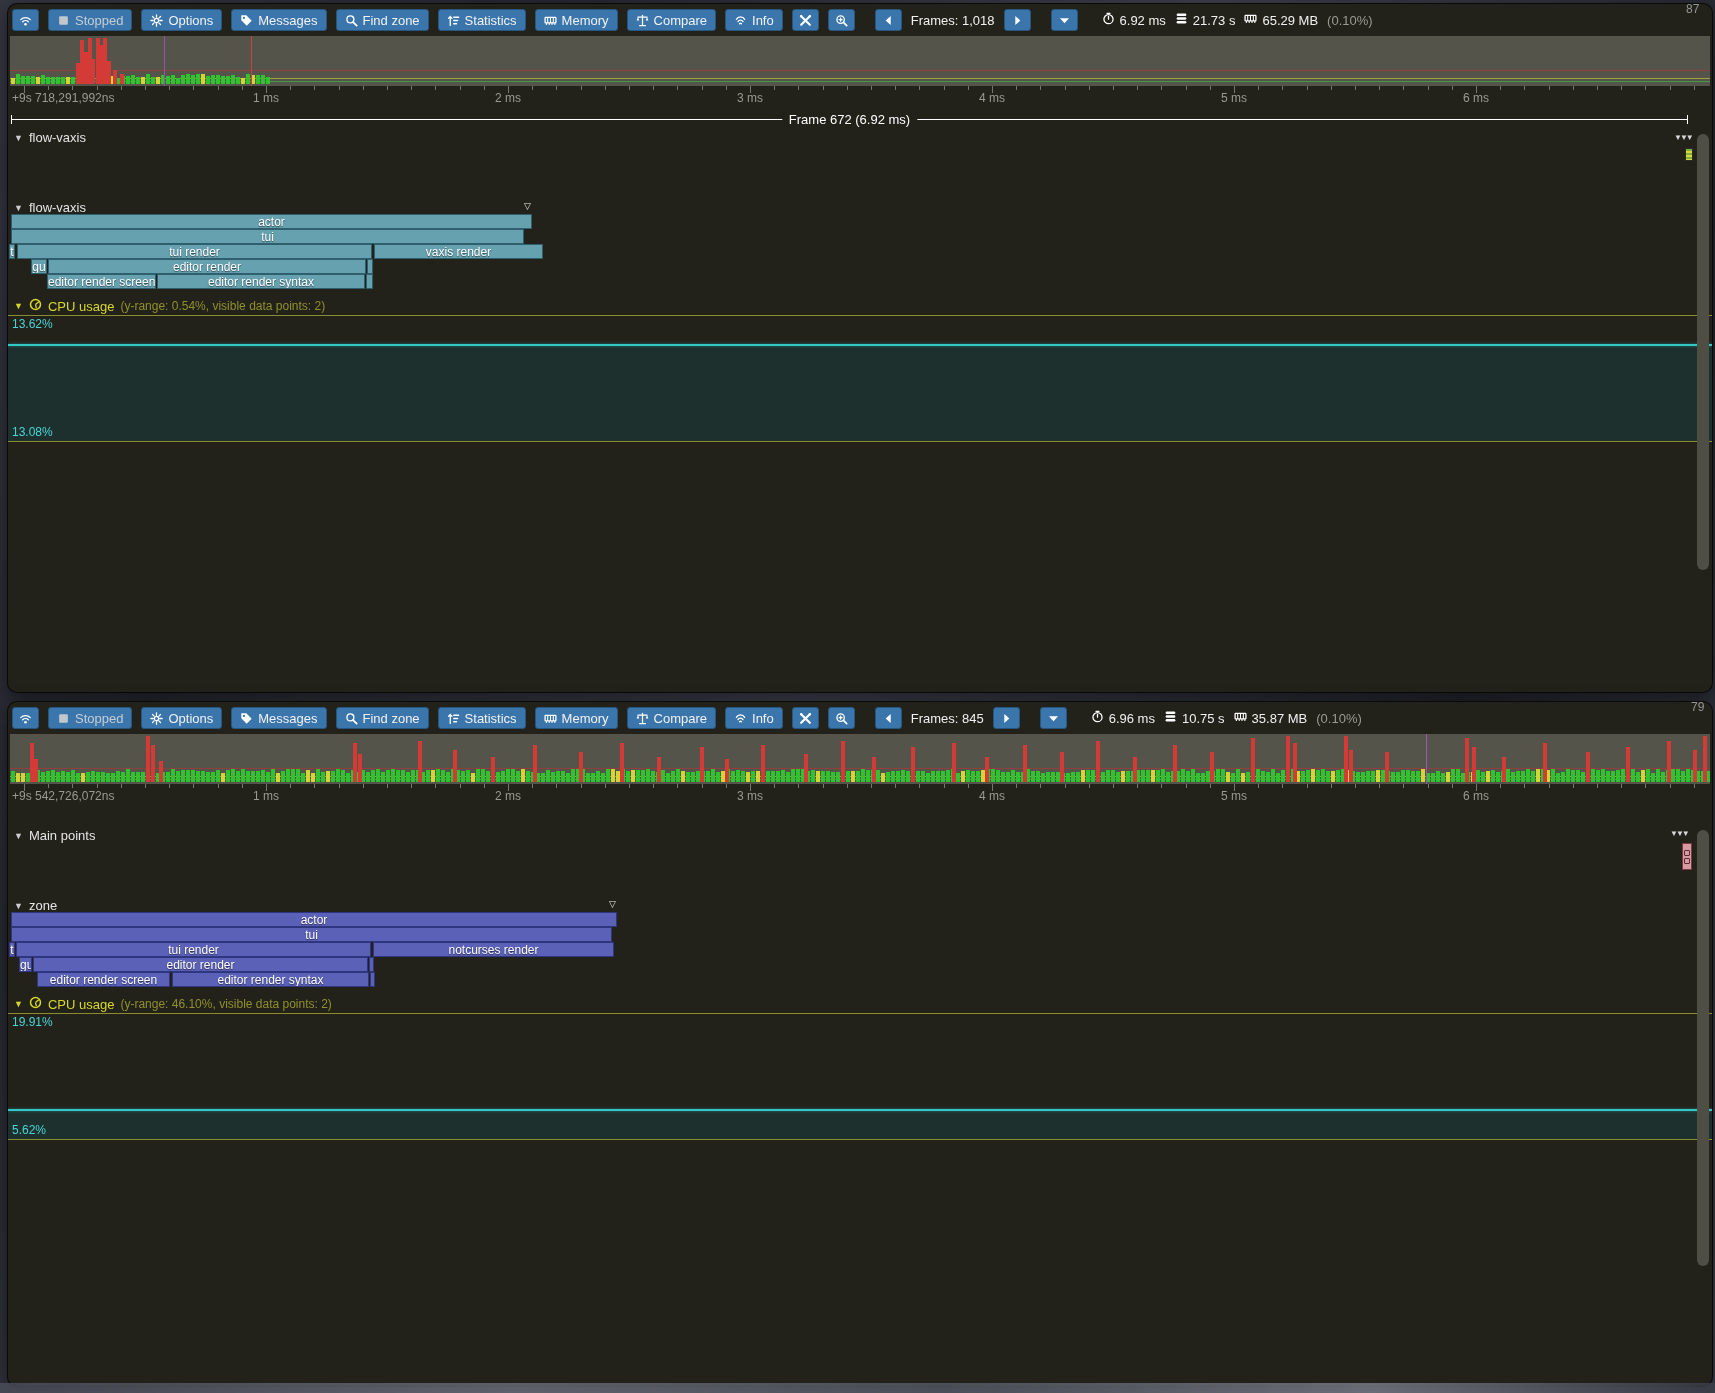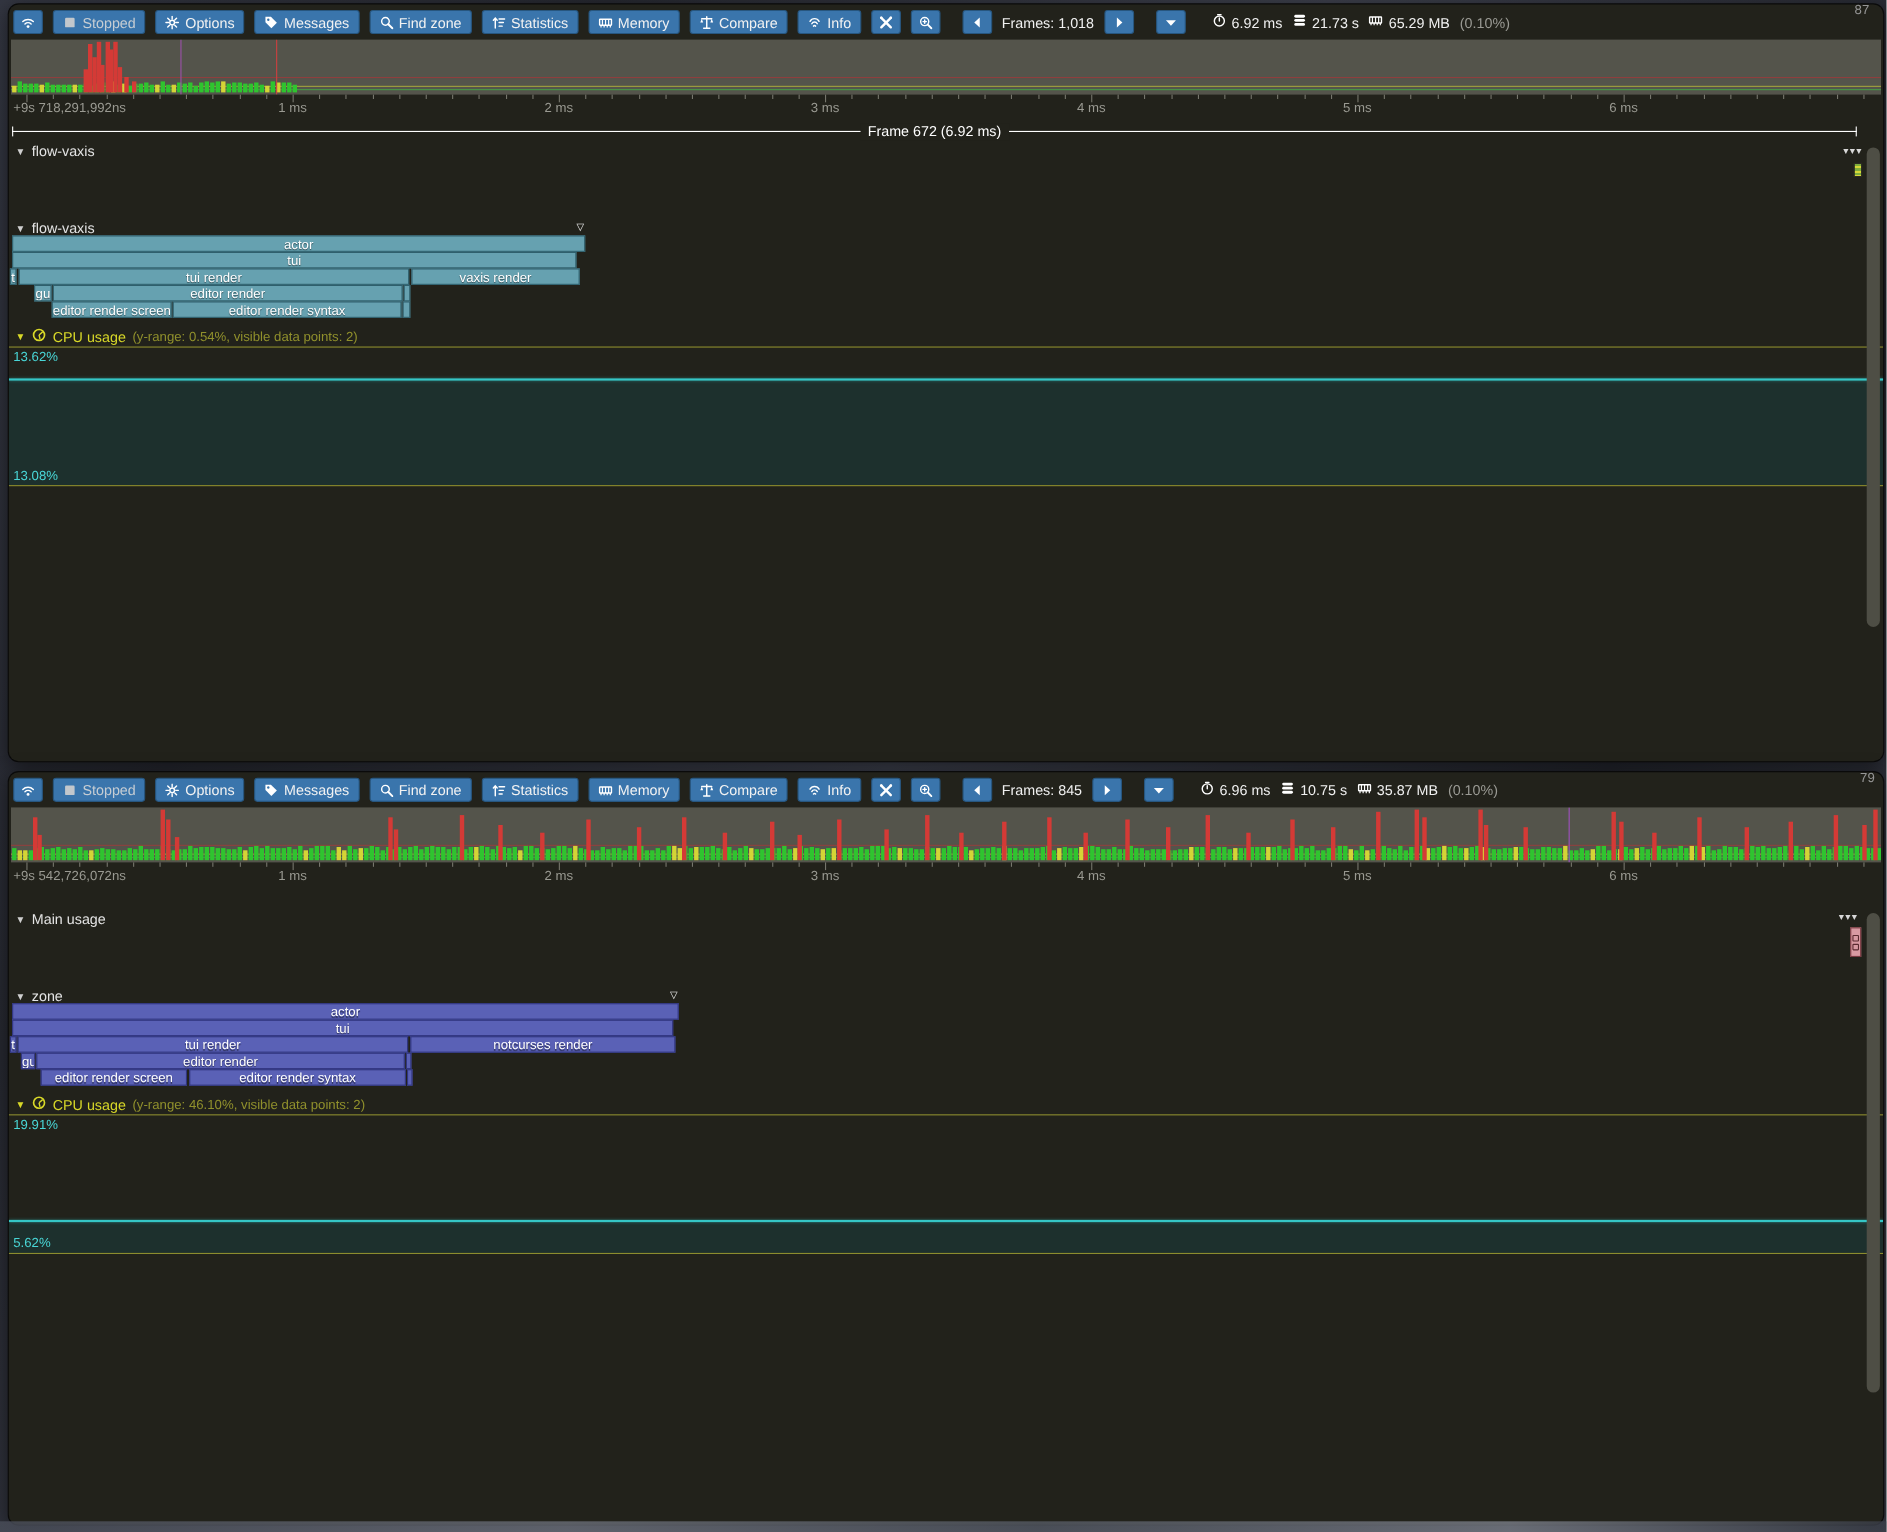--- a/index.html
+++ b/index.html
@@ -388,21 +388,21 @@
   <div class="thread-label" style="top:196px">
     <span class="tri">▼</span>
     <span>flow-vaxis</span>
   </div>
 
   <div class="zones" style="top:210px">
       <div class="zbar" style="left: 3px; width: 521px; top: 0px; background: rgb(102, 161, 176); border-color: rgb(47, 95, 108);">actor</div>
       <div class="zbar" style="left: 3px; width: 513px; top: 15px; background: rgb(102, 161, 176); border-color: rgb(47, 95, 108);">tui</div>
       <div class="zbar" style="left: 1px; width: 6px; top: 30px; background: rgb(102, 161, 176); border-color: rgb(47, 95, 108);">t</div>
       <div class="zbar" style="left: 9px; width: 355px; top: 30px; background: rgb(102, 161, 176); border-color: rgb(47, 95, 108);">tui render</div>
-      <div class="zbar" style="left: 366px; width: 153px; top: 30px; background: rgb(102, 161, 176); border-color: rgb(47, 95, 108);">vaxis render</div>
+      <div class="zbar" style="left: 366px; width: 169px; top: 30px; background: rgb(102, 161, 176); border-color: rgb(47, 95, 108);">vaxis render</div>
       <div class="zbar" style="left: 23px; width: 16px; top: 45px; background: rgb(102, 161, 176); border-color: rgb(47, 95, 108);">gu</div>
       <div class="zbar" style="left: 40px; width: 318px; top: 45px; background: rgb(102, 161, 176); border-color: rgb(47, 95, 108);">editor render</div>
       <div class="zbar" style="left: 359px; width: 6px; top: 45px; background: rgb(102, 161, 176); border-color: rgb(47, 95, 108);"></div>
       <div class="zbar" style="left: 39px; width: 109px; top: 60px; background: rgb(102, 161, 176); border-color: rgb(47, 95, 108);">editor render screen</div>
       <div class="zbar" style="left: 149px; width: 208px; top: 60px; background: rgb(102, 161, 176); border-color: rgb(47, 95, 108);">editor render syntax</div>
       <div class="zbar" style="left: 358px; width: 7px; top: 60px; background: rgb(102, 161, 176); border-color: rgb(47, 95, 108);"></div>
       <div class="zmark" style="left: 516px; top: -13px;">▽</div>
     </div>
 
   <div class="cpu-head" style="top:294px">
@@ -1038,21 +1038,21 @@
       <div class="rlabel" style="left: 498px;">2 ms</div>
       <div class="rlabel" style="left: 740px;">3 ms</div>
       <div class="rlabel" style="left: 982px;">4 ms</div>
       <div class="rlabel" style="left: 1224px;">5 ms</div>
       <div class="rlabel" style="left: 1466px;">6 ms</div>
     </div>
 
 
   <div class="thread-label" style="top:126px">
     <span class="tri">▼</span>
-    <span>Main usage</span>
+    <span>Main points</span>
   </div>
   <div class="thread-label" style="top:196px">
     <span class="tri">▼</span>
     <span>zone</span>
   </div>
 
   <div class="zones" style="top:210px">
       <div class="zbar" style="left: 3px; width: 606px; top: 0px; background: rgb(90, 97, 182); border-color: rgb(48, 53, 127);">actor</div>
       <div class="zbar" style="left: 3px; width: 601px; top: 15px; background: rgb(90, 97, 182); border-color: rgb(48, 53, 127);">tui</div>
       <div class="zbar" style="left: 1px; width: 6px; top: 30px; background: rgb(90, 97, 182); border-color: rgb(48, 53, 127);">t</div>

